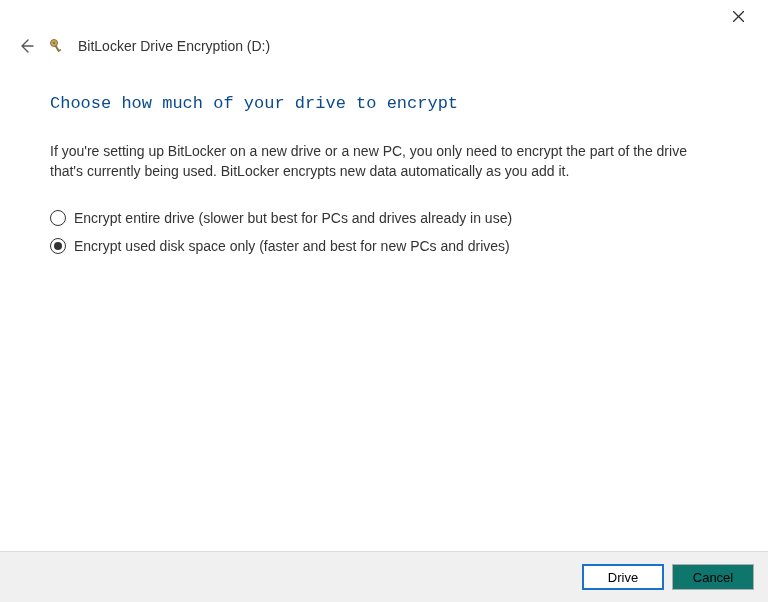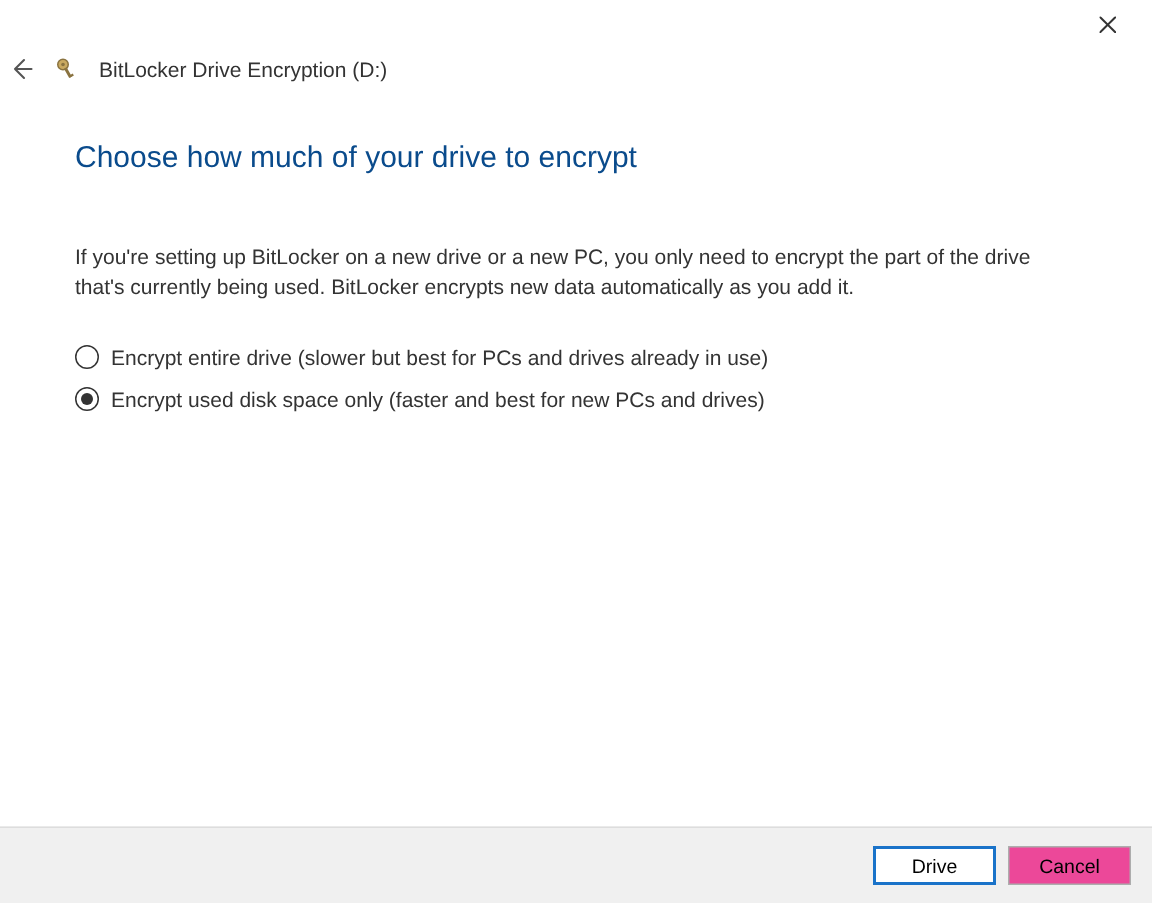--- a/index.html
+++ b/index.html
@@ -33,21 +33,21 @@
       justify-content: center;
       cursor: pointer;
     }
     .close-btn svg {
       width: 11px;
       height: 11px;
     }
     .header {
       display: flex;
       align-items: center;
-      padding: 4px 20px 8px 4px;
+      padding: 4px 20px 8px 16px;
       gap: 12px;
     }
     .back-arrow {
       width: 20px;
       height: 20px;
       display: flex;
       align-items: center;
       justify-content: center;
       cursor: pointer;
       color: #555;
@@ -69,24 +69,25 @@
     }
     .app-title {
       font-size: 14px;
       color: #333;
     }
     .content {
       flex: 1;
       padding: 30px 50px 20px 50px;
     }
     .page-heading {
-      font-size: 20px;
+      font-size: 17px;
       color: #0a4b8c;
       font-weight: 400;
-      margin-bottom: 44px;
+      margin-bottom: 28px;
+      font-family: Liberation Mono, monospace;
     }
     .description {
       color: #333;
       line-height: 1.45;
       margin-bottom: 18px;
       font-size: 14px;
       margin-top: 18px;
     }
     .options {
       margin-top: 28px;
@@ -125,21 +126,21 @@
       padding: 12px 14px;
       display: flex;
       justify-content: flex-end;
       gap: 8px;
     }
     .btn {
       min-width: 82px;
       height: 26px;
       font-size: 13px;
       font-family: inherit;
-      background: #ec4899;
+      background: #0f766e;
       border: 1px solid #adadad;
       cursor: pointer;
       padding: 0 14px;
     }
     .btn.primary {
       background: #fff;
       border: 2px solid #1a73c9;
     }
   </style>
 </head>

